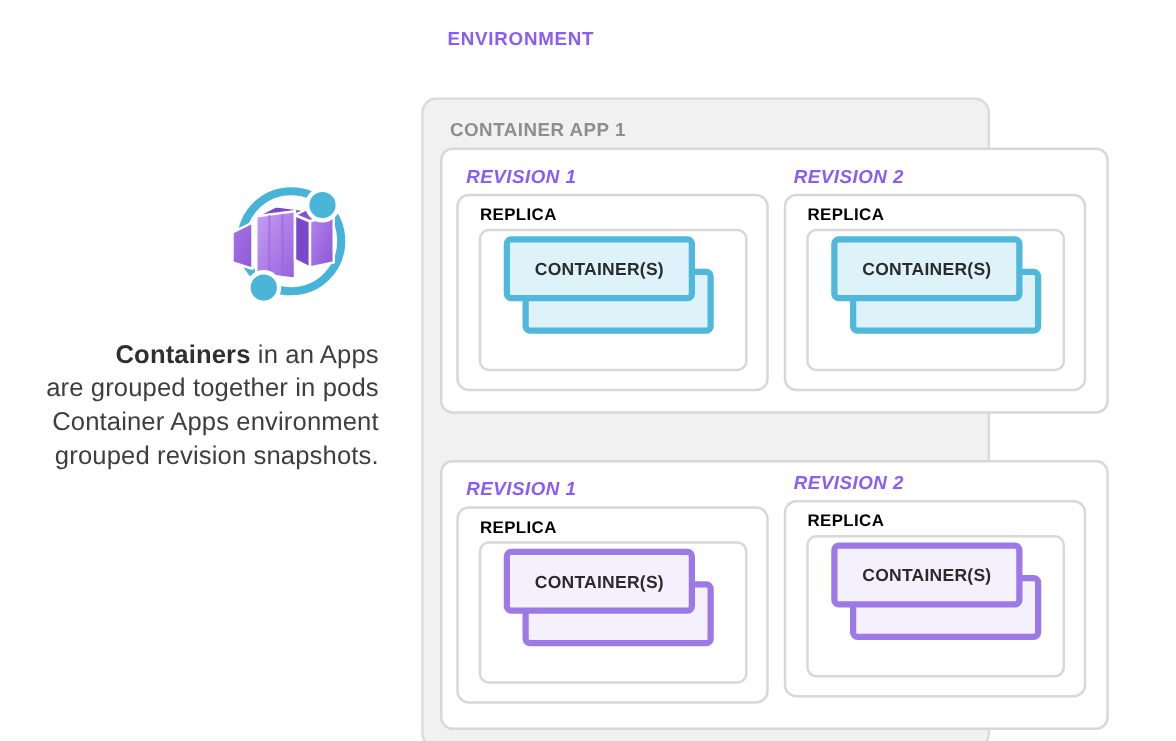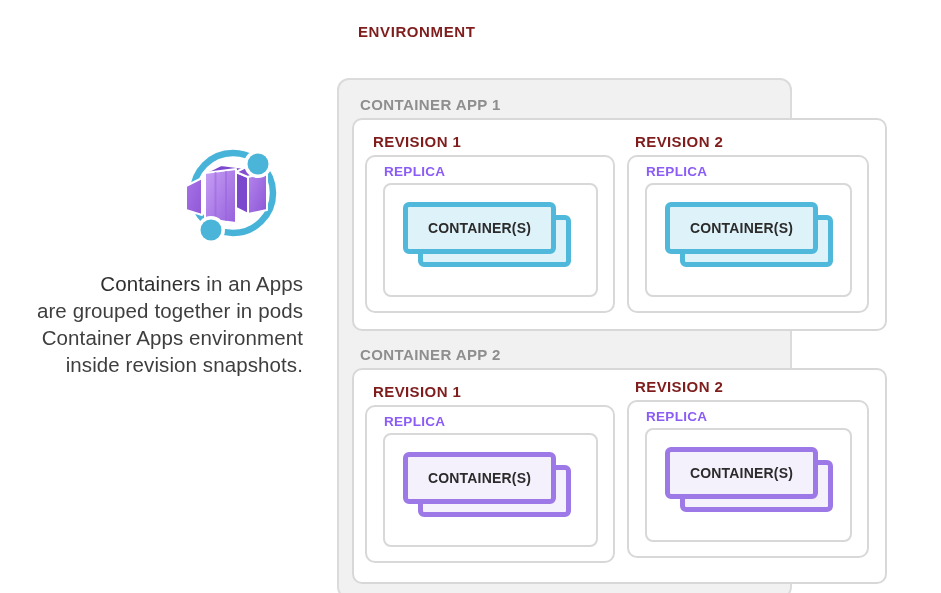--- a/index.html
+++ b/index.html
@@ -6,25 +6,25 @@
   .canvas{
     position:relative;width:941px;height:593px;background:#ffffff;overflow:hidden;
     font-family:"Liberation Sans",sans-serif;
   }
   
   .app-icon{position:absolute;left:183px;top:138px;width:100px;height:122px;}
   .caption{
     position:absolute;left:0;top:270px;width:303px;text-align:right;
     font-size:20.5px;line-height:27px;color:#3E3E3E;letter-spacing:0.1px;
   }
-  .caption .lead{font-weight:400;color:#2F2F2F;}
+  .caption .lead{font-weight:700;color:#2F2F2F;}
   
   .env-label{
     position:absolute;left:358px;top:24px;font-size:15px;font-weight:700;
-    color:#7f1d1d;letter-spacing:0.6px;line-height:16px;
+    color:#8b5cf6;letter-spacing:0.6px;line-height:16px;
   }
   .env-box{
     position:absolute;left:337px;top:42px;width:455px;height:521px;box-sizing:border-box;
     background:#F1F1F1;border:2px solid #DBDBDB;border-radius:12px;margin-top:36px;
   }
   .app-label{
     position:absolute;left:21px;font-size:15px;font-weight:700;color:#8E8E8E;
     letter-spacing:0.4px;line-height:18px;
   }
   .app1-label{top:16px;}
@@ -34,43 +34,43 @@
     background:#FFFFFF;border:2px solid #D8D8D8;border-radius:10px;
   }
   .app1-box{top:38px;height:213px;}
   .app2-box{top:288px;height:216px;}
   
   .rev{position:absolute;top:0;}
   .rev1{left:11px;width:250px;}
   .rev2{left:273px;width:242px;}
   .app2-box .rev2{transform:translateY(-5px);}
   .rev-label{
-    margin:13px 0 4px 8px;font-size:15px;font-weight:700;color:#7f1d1d;
-    letter-spacing:0.4px;line-height:18px;
+    margin:13px 0 4px 8px;font-size:15px;font-weight:700;color:#8b5cf6;
+    letter-spacing:0.4px;line-height:18px;font-style:italic;
   }
   .rev-box{
     position:relative;box-sizing:border-box;height:158px;
     background:#FFFFFF;border:2px solid #D8D8D8;border-radius:10px;
   }
   .replica-label{
     position:absolute;left:17px;top:6px;font-size:13.5px;font-weight:700;
-    color:#8b5cf6;letter-spacing:0.3px;line-height:17px;
+    color:#000000;letter-spacing:0.3px;line-height:17px;
   }
   .replica-box{
     position:absolute;left:16px;right:15px;top:26px;height:114px;box-sizing:border-box;
     background:#FFFFFF;border:2px solid #D8D8D8;border-radius:8px;
   }
   
   .stack-back,.stack-front{
     position:absolute;box-sizing:border-box;width:153px;height:52px;
     border:5px solid var(--cb);background:var(--cf);border-radius:6px;
   }
   .stack-back{left:33px;top:30px;}
   .stack-front{
-    left:18px;top:17px;text-align:center;line-height:42px;
+    left:18px;top:4px;text-align:center;line-height:42px;
     font-size:14px;font-weight:700;color:#2B2B2B;letter-spacing:0.2px;
   }
 </style>
 </head>
 <body>
 
 <div class="canvas">
 
   <svg class="app-icon" viewBox="0 0 100 122">
     <defs>
@@ -109,21 +109,21 @@
     <g>
       <circle cx="28" cy="92" r="14" fill="#FFFFFF"></circle>
       <circle cx="28" cy="92" r="10.5" fill="#4AB5D9"></circle>
     </g>
   </svg>
 
   <div class="caption">
     <div><span class="lead">Containers</span><span> in an Apps</span></div>
     <div>are grouped together in pods</div>
     <div>Container Apps environment</div>
-    <div>inside revision snapshots.</div>
+    <div>grouped revision snapshots.</div>
   </div>
 
   <div class="env-label">ENVIRONMENT</div>
   <div class="env-box">
 
     <div class="app-label app1-label">CONTAINER APP 1</div>
     <div class="app-box app1-box" style="--cb: #4FB8DB; --cf: #DEF2F9;">
       <section class="rev rev1">
         <div class="rev-label">REVISION 1</div>
         <div class="rev-box">
@@ -139,21 +139,20 @@
         <div class="rev-box">
           <div class="replica-label">REPLICA</div>
           <div class="replica-box">
             <div class="stack-back"></div>
             <div class="stack-front">CONTAINER(S)</div>
           </div>
         </div>
       </section>
     </div>
 
-    <div class="app-label app2-label">CONTAINER APP 2</div>
     <div class="app-box app2-box" style="--cb: #9D79E8; --cf: #F5F1FC;">
       <section class="rev rev1">
         <div class="rev-label">REVISION 1</div>
         <div class="rev-box">
           <div class="replica-label">REPLICA</div>
           <div class="replica-box">
             <div class="stack-back"></div>
             <div class="stack-front">CONTAINER(S)</div>
           </div>
         </div>

